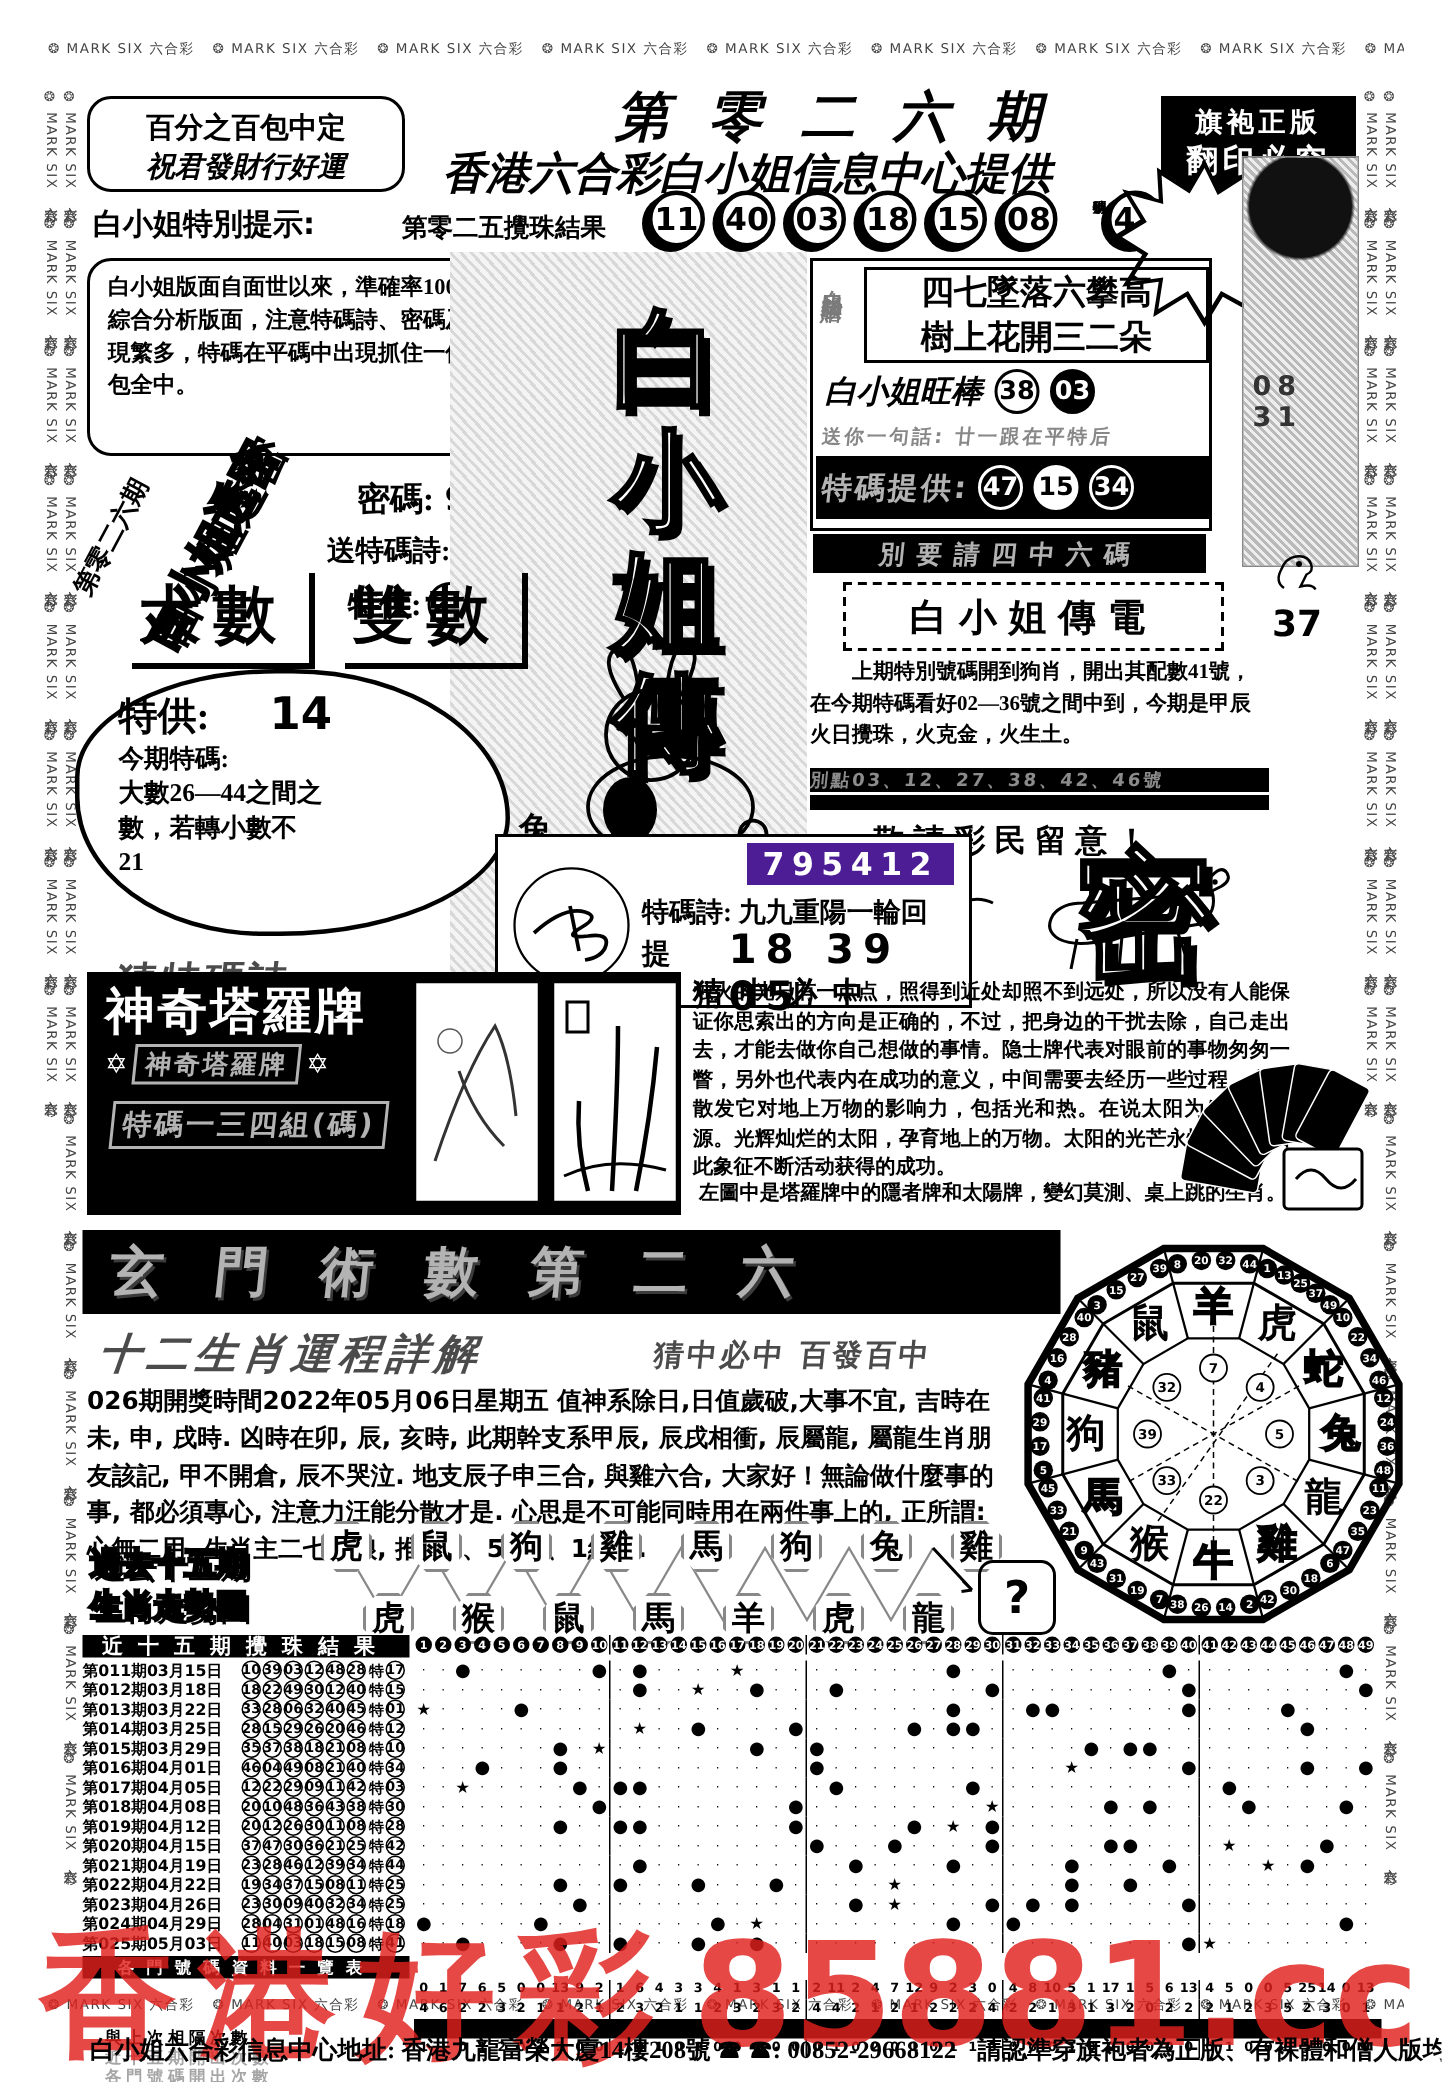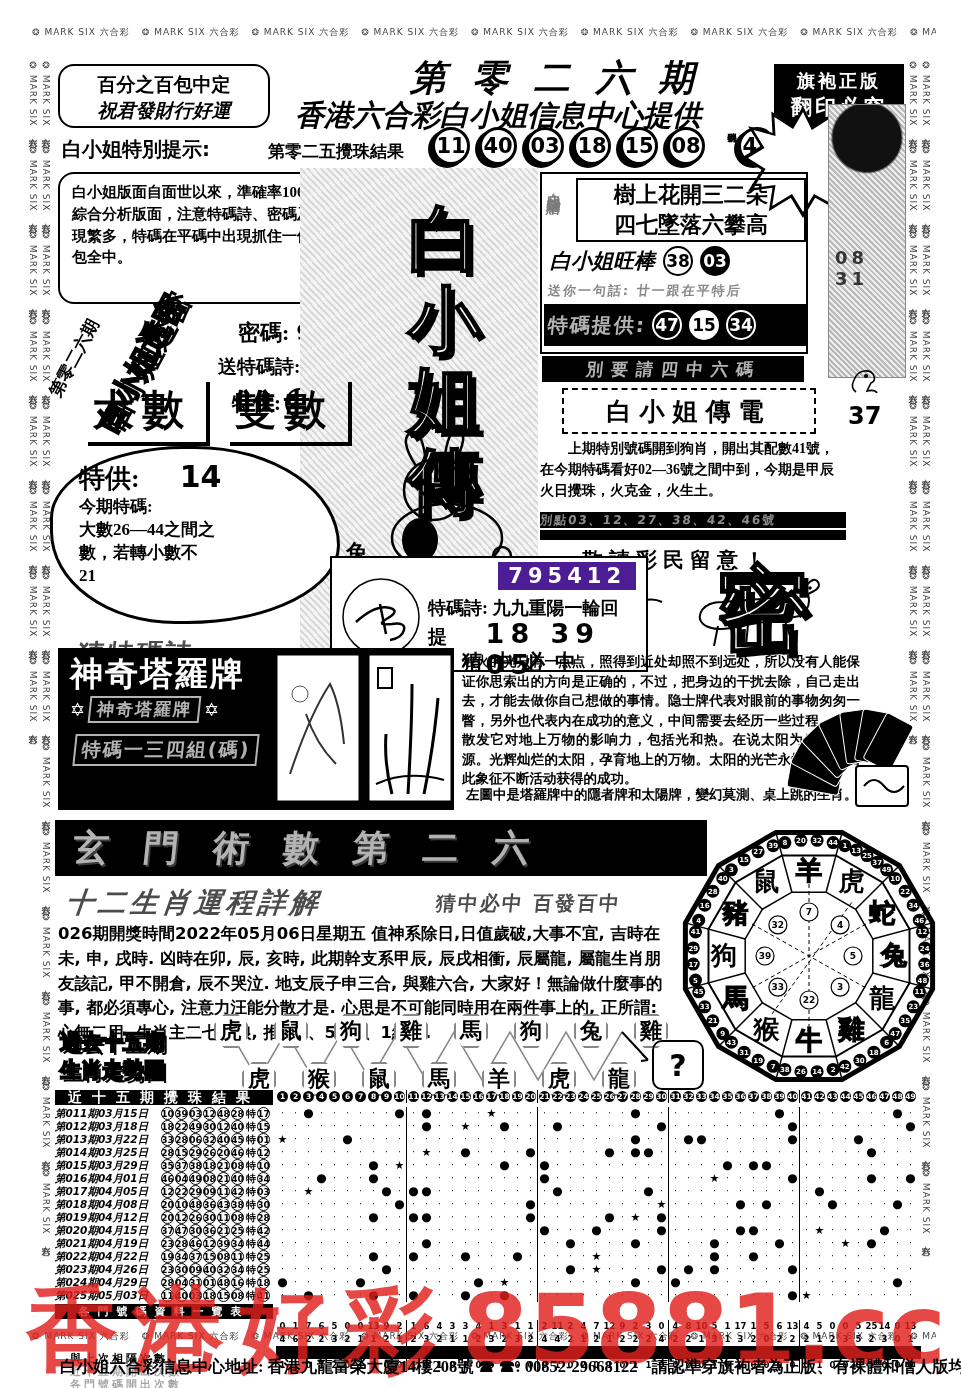--- a/index.html
+++ b/index.html
@@ -24,21 +24,21 @@
   .blackbar{background:#000;color:#fff;display:flex;align-items:center;}
   .hollow{color:#fff;-webkit-text-stroke:2px #000;text-shadow:5px 5px 0 #000;}
   .dist{opacity:.7;letter-spacing:2px;transform:skewX(-6deg);}
   .photo{background:
      radial-gradient(circle at 50% 12%, #111 0 14%, transparent 15%),
      repeating-linear-gradient(45deg,#b9b9b9 0 2px,#ededed 2px 4px);
      border:1px solid #888;}
   .vtext{writing-mode:vertical-rl;text-orientation:upright;}
   
   .trow{display:flex;align-items:center;height:13px;}
-  .tper{width:106px;font-size:10.5px;font-weight:bold;white-space:nowrap;font-style:italic;}
+  .tper{width:106px;font-size:10.5px;font-weight:bold;white-space:nowrap;}
   .trow .tinyn{margin-right:1px;}
   .telab{font-size:10px;font-weight:900;margin:0 1px;}
   
   .grow{display:flex;height:13px;align-items:center;}
   .gcell{width:13px;text-align:center;font-size:8px;line-height:13px;flex:0 0 13px;}
   .gcell.hit{font-size:12px;}
   .gcell.sp{font-size:11px;}
   .gsep{border-right:1.5px solid #000;align-self:stretch;flex:0 0 0;}
   .ghead .gcell{background:#000;color:#fff;border-radius:50%;height:11px;line-height:11px;
      width:11px;flex:0 0 11px;margin:0 1px;font-size:7.5px;font-weight:bold;}
@@ -123,22 +123,22 @@
     <div class="x sf hollow" style="font-size: 72px; line-height: 1.12;">白</div>
     <div class="x sf hollow" style="font-size: 72px; line-height: 1.12;">小</div>
     <div class="x sf hollow" style="font-size: 72px; line-height: 1.12;">姐</div>
     <div class="x sf hollow" style="font-size: 72px; line-height: 1.12;">傳</div>
   </div>
 <div class="abs x sf hollow" style="left:716px;top:548px;font-size:92px;">密</div>
 
 <div class="abs" style="left:540px;top:172px;width:268px;height:182px;border:2.5px solid #000;box-sizing:border-box;">
   <div class="vtext dist sf x" style="position:absolute;left:4px;top:8px;font-size:14px;color:#444;">白小姐敬贈</div>
   <div style="position:absolute;left:34px;top:4px;width:226px;border:2px solid #000;text-align:center;">
+    <div class="x" style="font-size:22px;">四七墜落六攀高</div>
     <div class="x" style="font-size:22px;">樹上花開三二朵</div>
-    <div class="x" style="font-size:22px;">四七墜落六攀高</div>
   </div>
   <div style="position:absolute;left:8px;top:72px;display:flex;align-items:center;">
     <span class="x sf" style="font-size:21px;font-style:italic;margin-right:8px;">白小姐旺棒</span>
     <span id="wangbang" style="display:inline-flex;">
         <span class="n midn">38</span>
         <span class="n f midn">03</span>
       </span>
   </div>
   <div class="dist b" style="position:absolute;left:6px;top:108px;font-size:13px;color:#555;">
     <span>送你一句話:</span>

